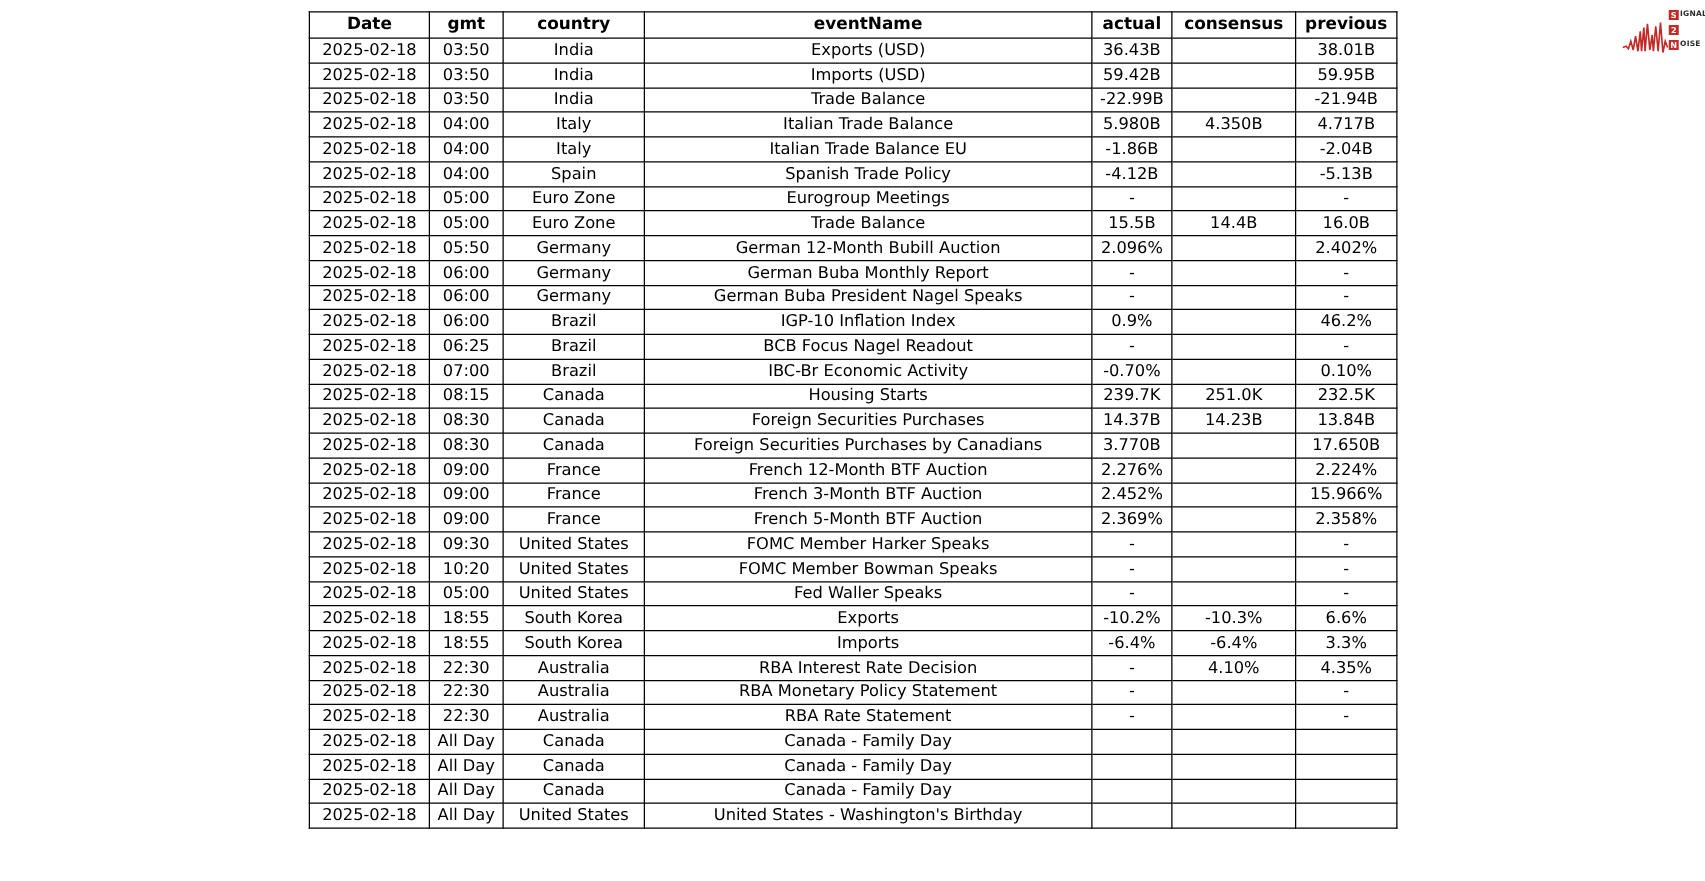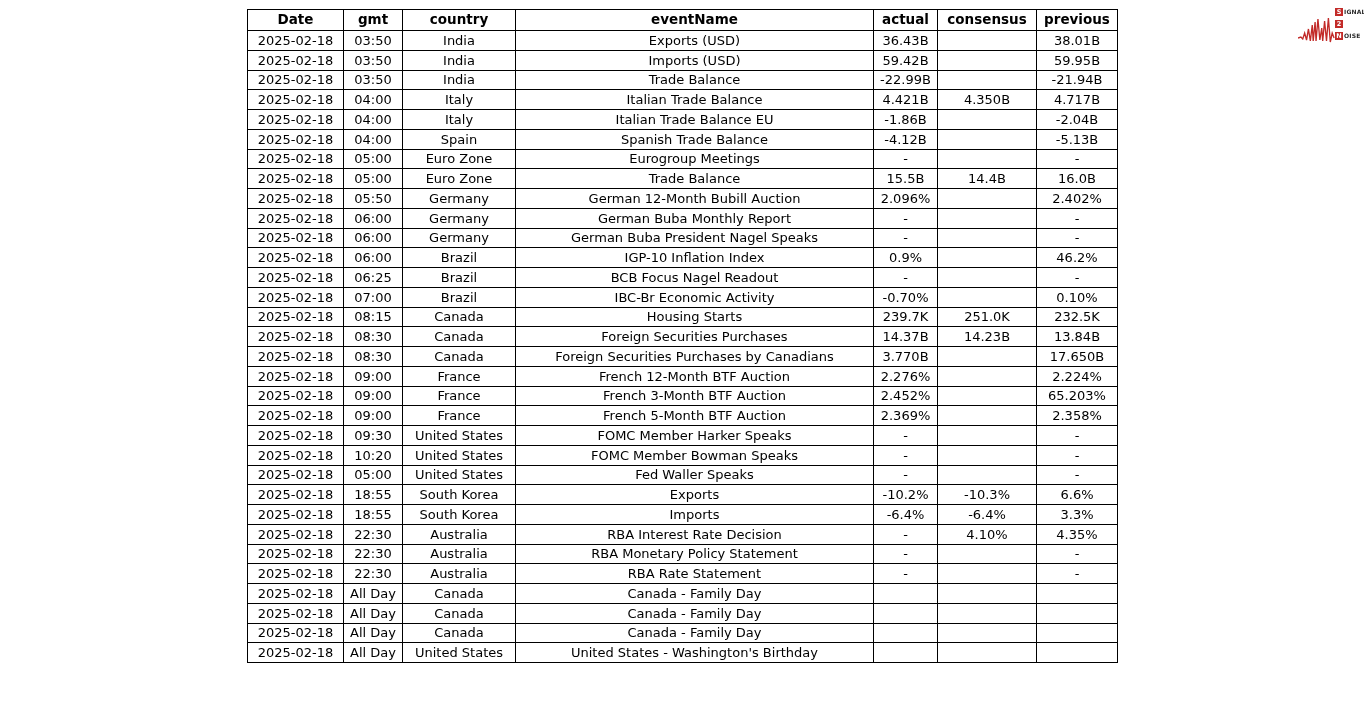--- a/index.html
+++ b/index.html
@@ -132,38 +132,38 @@
           <td>Trade Balance</td>
           <td>-22.99B</td>
           <td></td>
           <td>-21.94B</td>
         </tr>
         <tr>
           <td>2025-02-18</td>
           <td>04:00</td>
           <td>Italy</td>
           <td>Italian Trade Balance</td>
-          <td>4.421B</td>
+          <td>5.980B</td>
           <td>4.350B</td>
           <td>4.717B</td>
         </tr>
         <tr>
           <td>2025-02-18</td>
           <td>04:00</td>
           <td>Italy</td>
           <td>Italian Trade Balance EU</td>
           <td>-1.86B</td>
           <td></td>
           <td>-2.04B</td>
         </tr>
         <tr>
           <td>2025-02-18</td>
           <td>04:00</td>
           <td>Spain</td>
-          <td>Spanish Trade Balance</td>
+          <td>Spanish Trade Policy</td>
           <td>-4.12B</td>
           <td></td>
           <td>-5.13B</td>
         </tr>
         <tr>
           <td>2025-02-18</td>
           <td>05:00</td>
           <td>Euro Zone</td>
           <td>Eurogroup Meetings</td>
           <td>-</td>
@@ -269,21 +269,21 @@
           <td></td>
           <td>2.224%</td>
         </tr>
         <tr>
           <td>2025-02-18</td>
           <td>09:00</td>
           <td>France</td>
           <td>French 3-Month BTF Auction</td>
           <td>2.452%</td>
           <td></td>
-          <td>65.203%</td>
+          <td>15.966%</td>
         </tr>
         <tr>
           <td>2025-02-18</td>
           <td>09:00</td>
           <td>France</td>
           <td>French 5-Month BTF Auction</td>
           <td>2.369%</td>
           <td></td>
           <td>2.358%</td>
         </tr>

